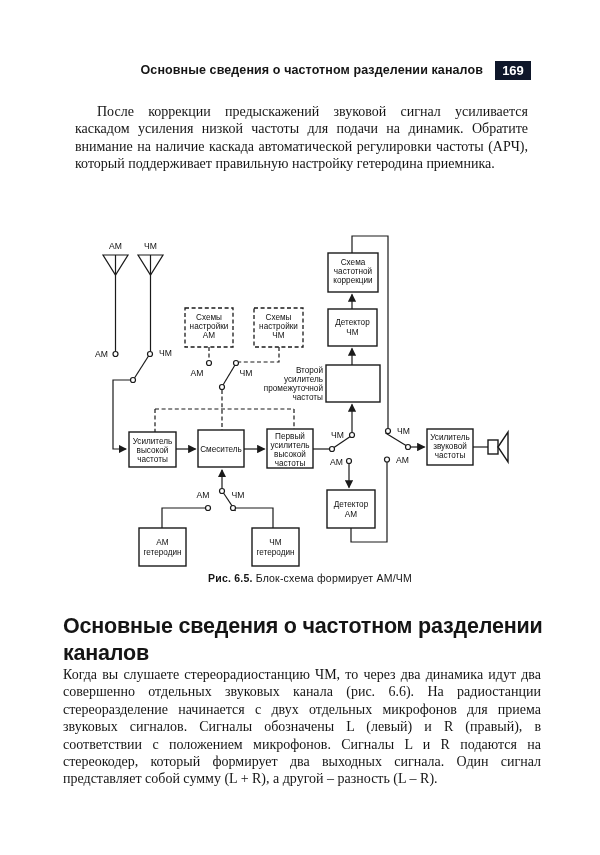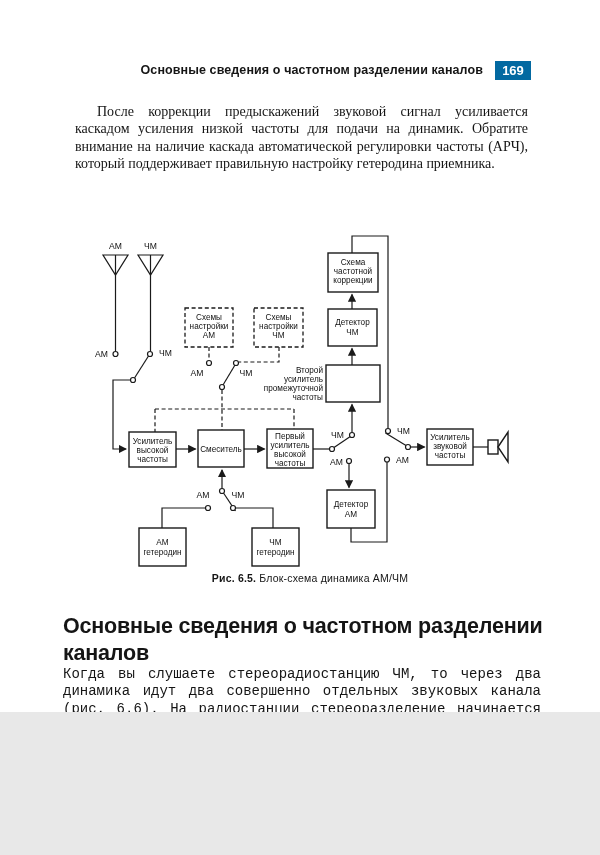--- a/index.html
+++ b/index.html
@@ -1,29 +1,29 @@
 <!DOCTYPE html>
 <html><head>
 <meta charset="utf-8">
 <style>
   html,body{margin:0;padding:0;background:#e8e8e8;}
   .page{
-    position:relative;width:600px;height:712px;background:#ffffff;
+    position:relative;width:600px;height:855px;background:#ffffff;
     margin:0 auto;overflow:hidden;color:#151515;
   }
   .running-head{
     position:absolute;top:59px;left:63px;width:468px;height:22px;
     display:flex;justify-content:flex-end;align-items:center;gap:12px;
   }
   .running-title{
     font-family:"Liberation Sans",sans-serif;font-weight:bold;font-size:12.5px;
     letter-spacing:.1px;white-space:nowrap;
   }
   .pagenum-badge{
-    background:#0369a1;color:#fff;font-family:"Liberation Sans",sans-serif;
+    background:#0f172a;color:#fff;font-family:"Liberation Sans",sans-serif;
     font-weight:bold;font-size:13px;width:36px;height:19px;
     display:flex;align-items:center;justify-content:center;
   }
   .bodytext{
     position:absolute;left:63px;top:91px;width:477px;
     font-family:"Liberation Serif",serif;font-size:14px;line-height:17.4px;
     text-align:justify;
   }
   .bodytext p{margin:12px;text-indent:22px;}
   .diagram{position:absolute;left:80px;top:230px;}
@@ -32,21 +32,21 @@
     font-family:"Liberation Sans",sans-serif;font-size:10.5px;letter-spacing:.2px;
   }
   .fig-caption b{font-weight:bold;padding-left:20px;}
   .section-heading{
     position:absolute;left:63px;top:599px;width:496px;
     font-family:"Liberation Sans",sans-serif;font-weight:bold;
     font-size:21.5px;line-height:26.5px;letter-spacing:-.2px;
   }
   .bodytext2{
     position:absolute;left:63px;top:666px;width:478px;
-    font-family:Liberation Mono, monospace;font-size:14px;line-height:17.4px;
+    font-family:Liberation Serif, serif;font-size:14px;line-height:17.4px;
     text-align:justify;
   }
   .bodytext2 p{margin:0;}
   
   svg .box{fill:#fff;stroke:#1a1a1a;stroke-width:1.4;}
   svg .dbox{fill:#fff;stroke:#1a1a1a;stroke-width:1.3;stroke-dasharray:4 2.6;}
   svg .wire{fill:none;stroke:#1a1a1a;stroke-width:1.2;}
   svg .dwire{fill:none;stroke:#1a1a1a;stroke-width:1.2;stroke-dasharray:4 2.6;}
   svg .node{fill:#fff;stroke:#1a1a1a;stroke-width:1.2;}
   svg text{
@@ -235,21 +235,21 @@
       <circle class="node" cx="128" cy="278" r="2.5"></circle>
       <circle class="node" cx="153" cy="278" r="2.5"></circle>
       <text class="lbl" x="123" y="268">АМ</text>
       <text class="lbl" x="158" y="268">ЧМ</text>
       <polyline class="wire" points="125.5,278 82,278 82,298"></polyline>
       <polyline class="wire" points="155.5,278 193,278 193,298"></polyline>
     </g>
   </svg>
 
   <div class="fig-caption">
-    <b>Рис. 6.5.</b><span> Блок-схема динамика АМ/ЧМ</span>
+    <b>Рис. 6.5.</b><span> Блок-схема формирует АМ/ЧМ</span>
   </div>
 
   <h1 class="section-heading">Основные сведения о частотном разделении каналов</h1>
 
   <div class="bodytext2">
     <p>Когда вы слушаете стереорадиостанцию ЧМ, то через два динамика идут два совершенно отдельных звуковых канала (рис. 6.6). На радиостанции стереоразделение начинается с двух отдельных микрофонов для приема звуковых сигналов. Сигналы обозначены L (левый) и R (правый), в соответствии с положением микрофонов. Сигналы L и R подаются на стереокодер, который формирует два выходных сигнала. Один сигнал представляет собой сумму (L + R), а другой – разность (L – R).</p>
   </div>
 
 </div>
 

